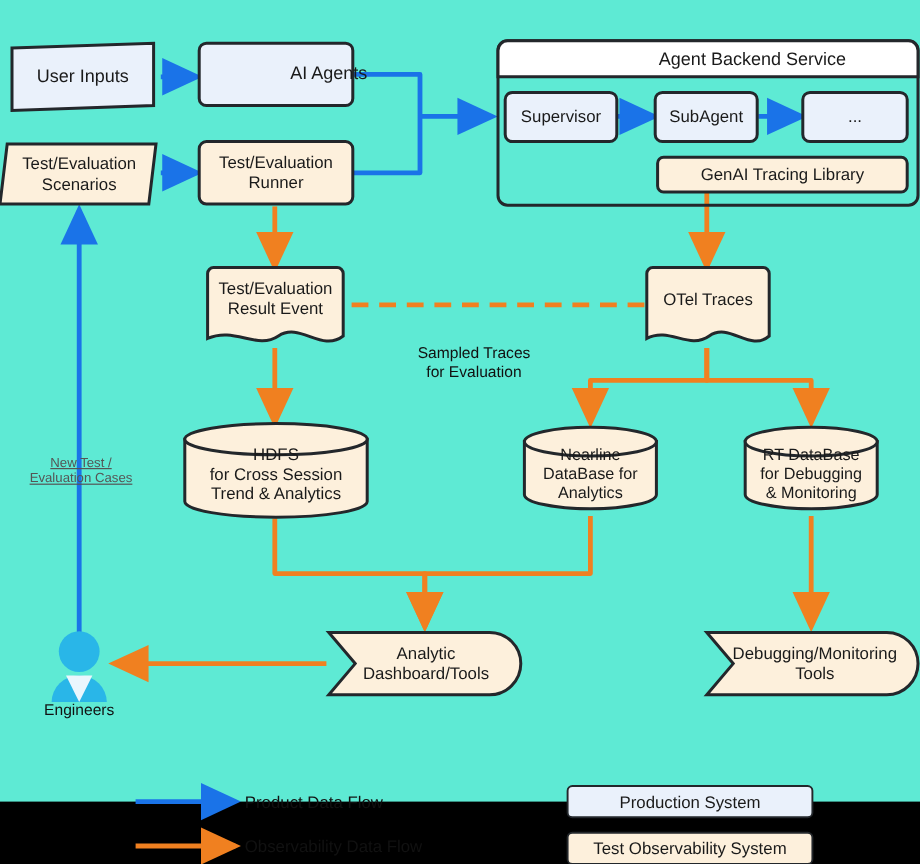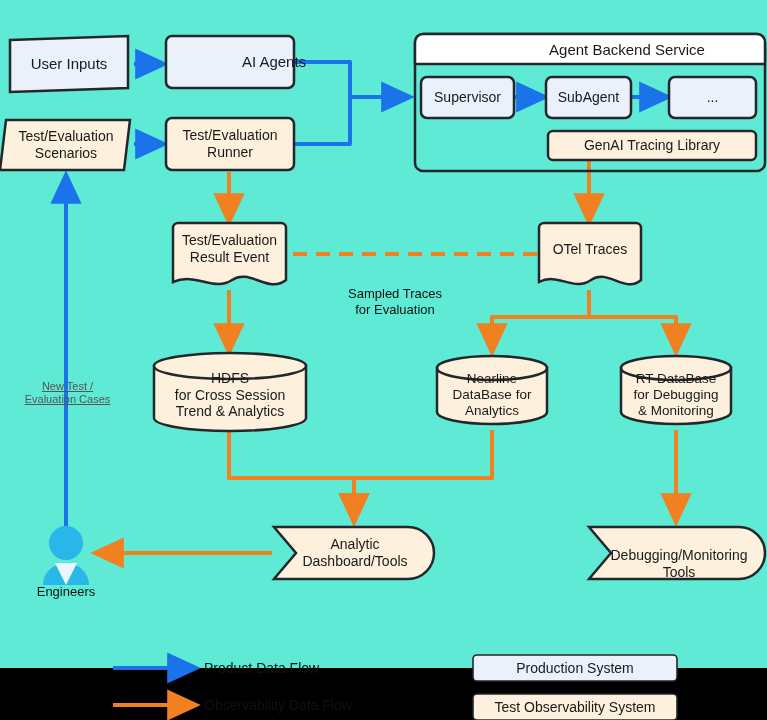--- a/index.html
+++ b/index.html
@@ -129,21 +129,21 @@
 Trend &amp; Analytics</div>
   <div class="nodetext" style="left:437px;top:366px;width:110px;height:58px;font-size:13.5px;">Nearline
 DataBase for
 Analytics</div>
   <div class="nodetext" style="left:292px;top:527px;width:126px;height:52px;font-size:14px;">Analytic
 Dashboard/Tools</div>
 
   <div class="nodetext" style="left:621px;top:366px;width:110px;height:58px;font-size:13.5px;">RT DataBase
 for Debugging
 &amp; Monitoring</div>
-  <div class="nodetext" style="left:604px;top:527px;width:150px;height:52px;font-size:14px;margin-top:11px;">Debugging/Monitoring
+  <div class="nodetext" style="left:604px;top:527px;width:150px;height:52px;font-size:14px;">Debugging/Monitoring
 Tools</div>
 
   <div class="nodetext" style="left:20px;top:583px;width:92px;height:18px;font-size:13px;color:#111;">Engineers</div>
 
   <div class="edgelabel" style="left:320px;top:238px;width:150px;font-size:13px;color:#111;">Sampled Traces
 for Evaluation</div>
   <div class="edgelabel" style="left:0px;top:332px;width:135px;font-size:11px;color:#555;text-decoration:underline;">New Test /
 Evaluation Cases</div>
 
   <div class="nodetext" style="left:204px;top:657px;width:180px;height:22px;justify-content:flex-start;font-size:14px;color:#111;">Product Data Flow</div>

